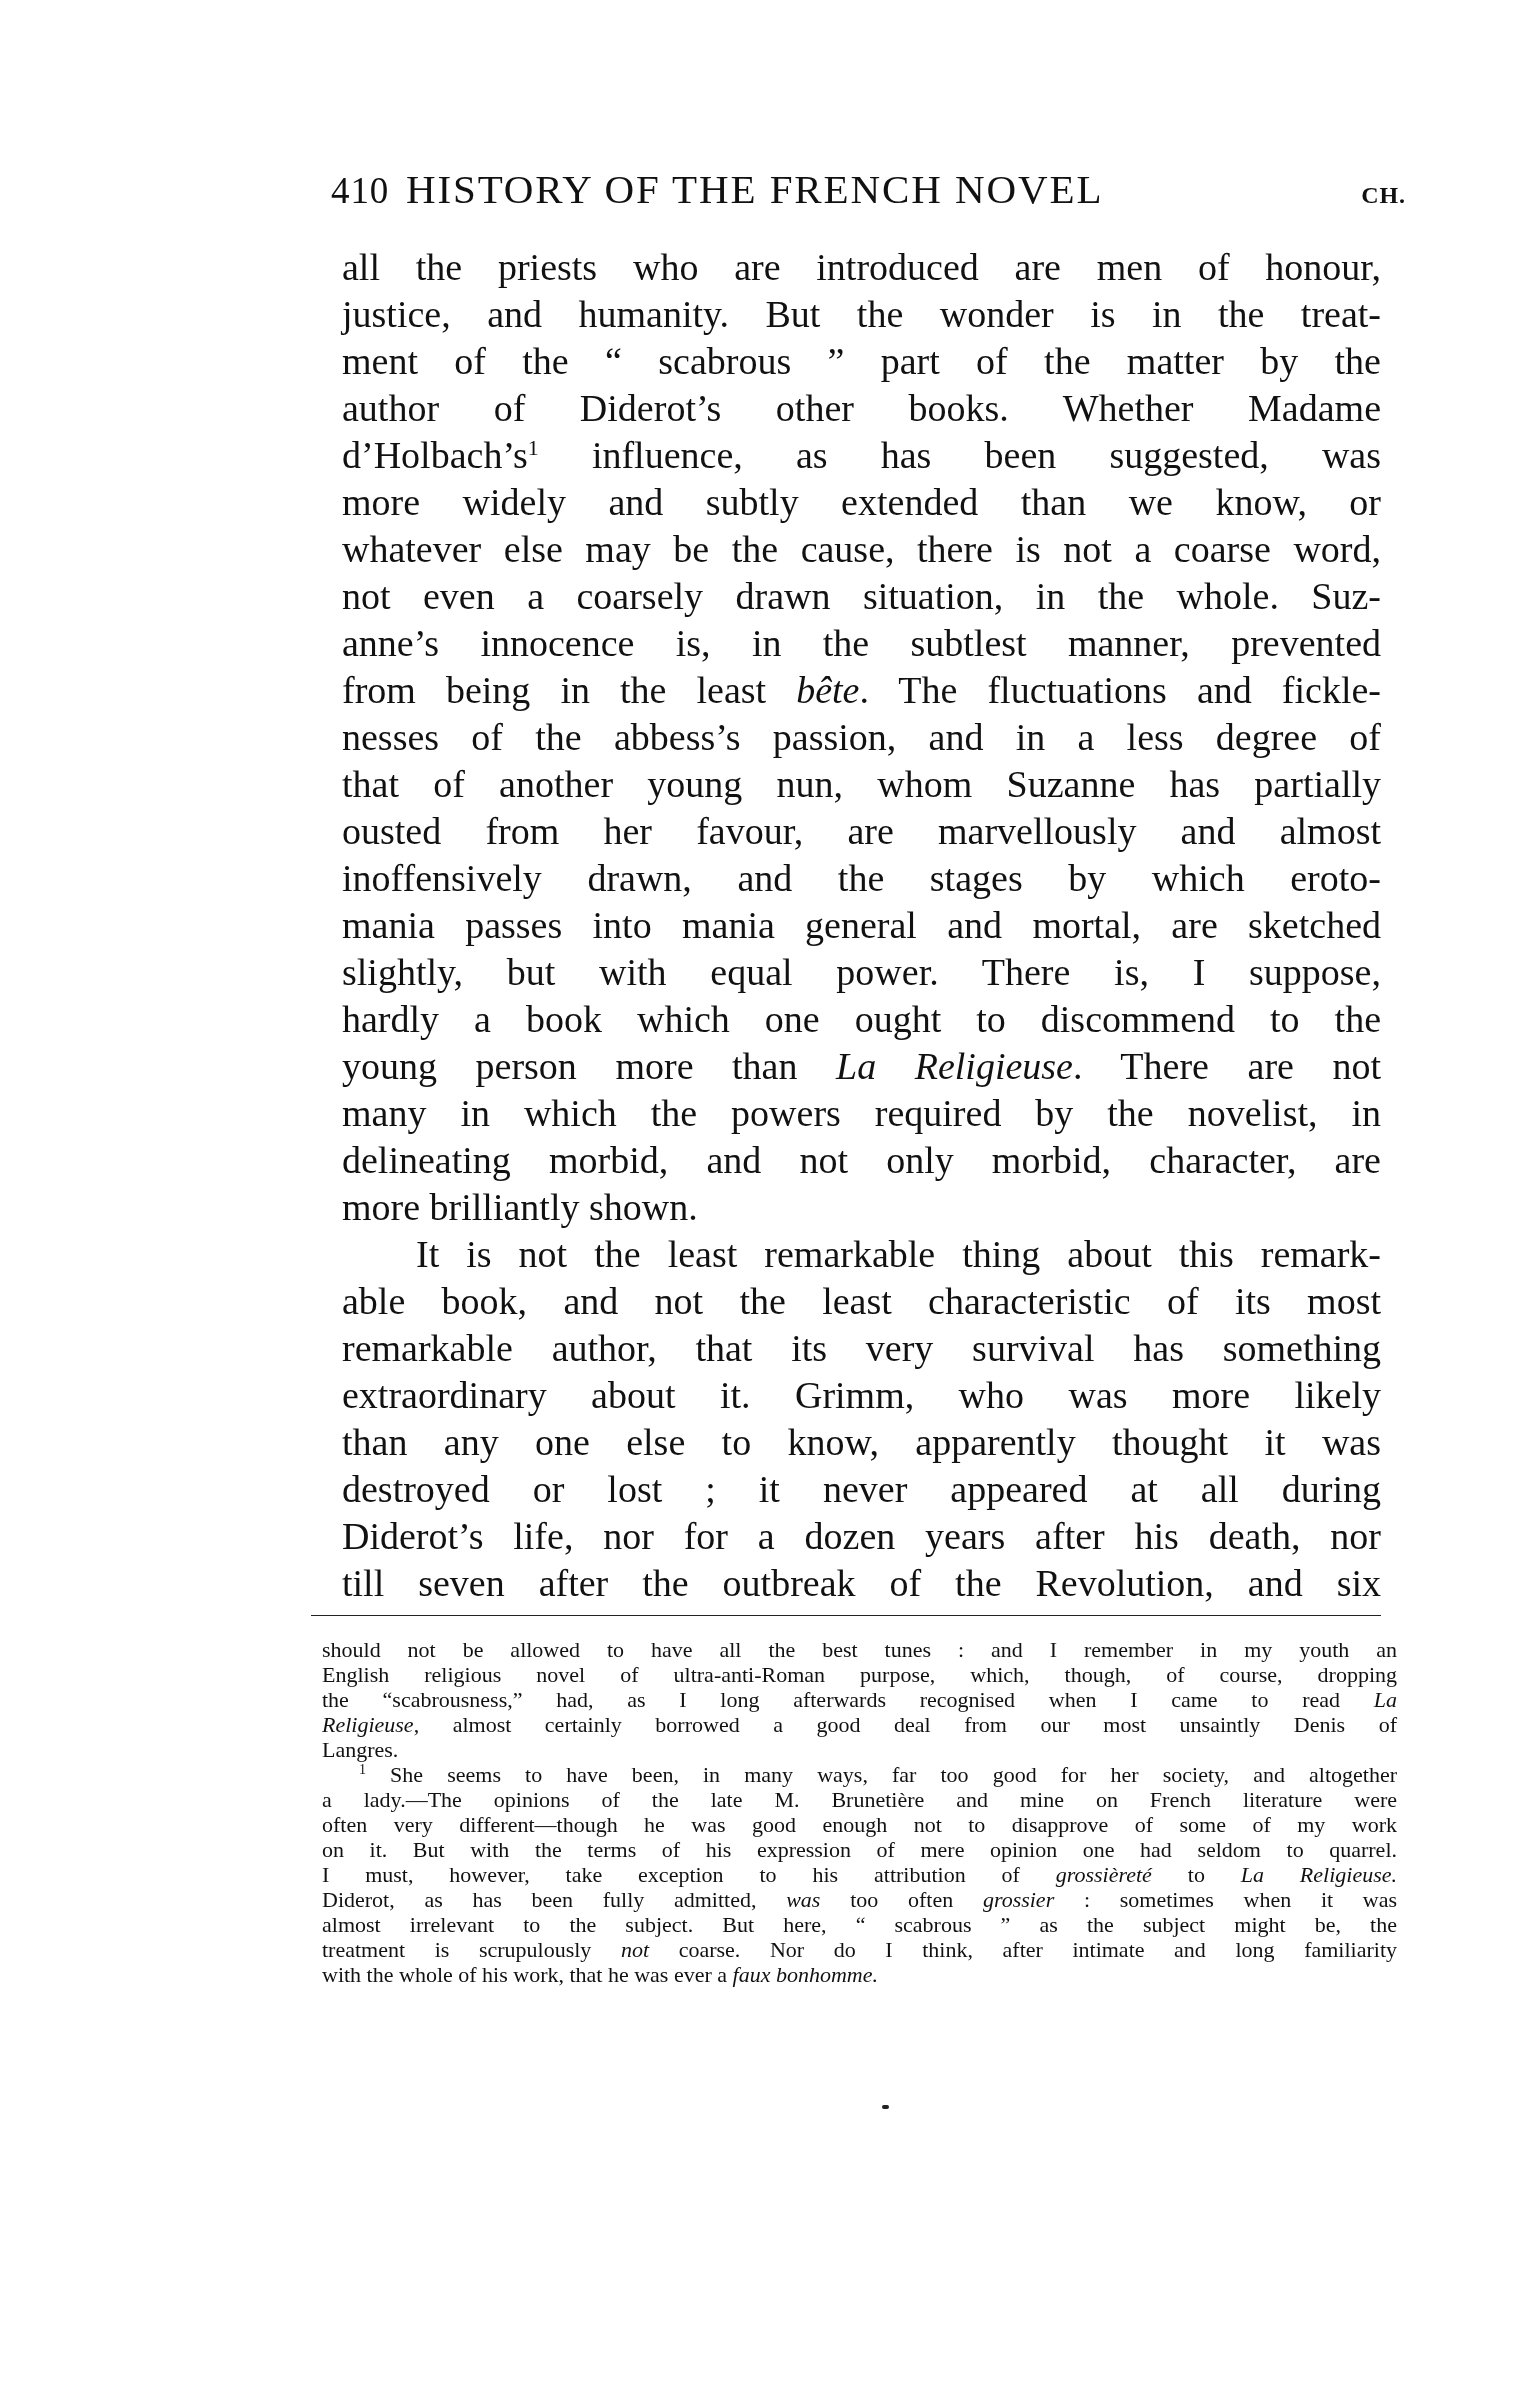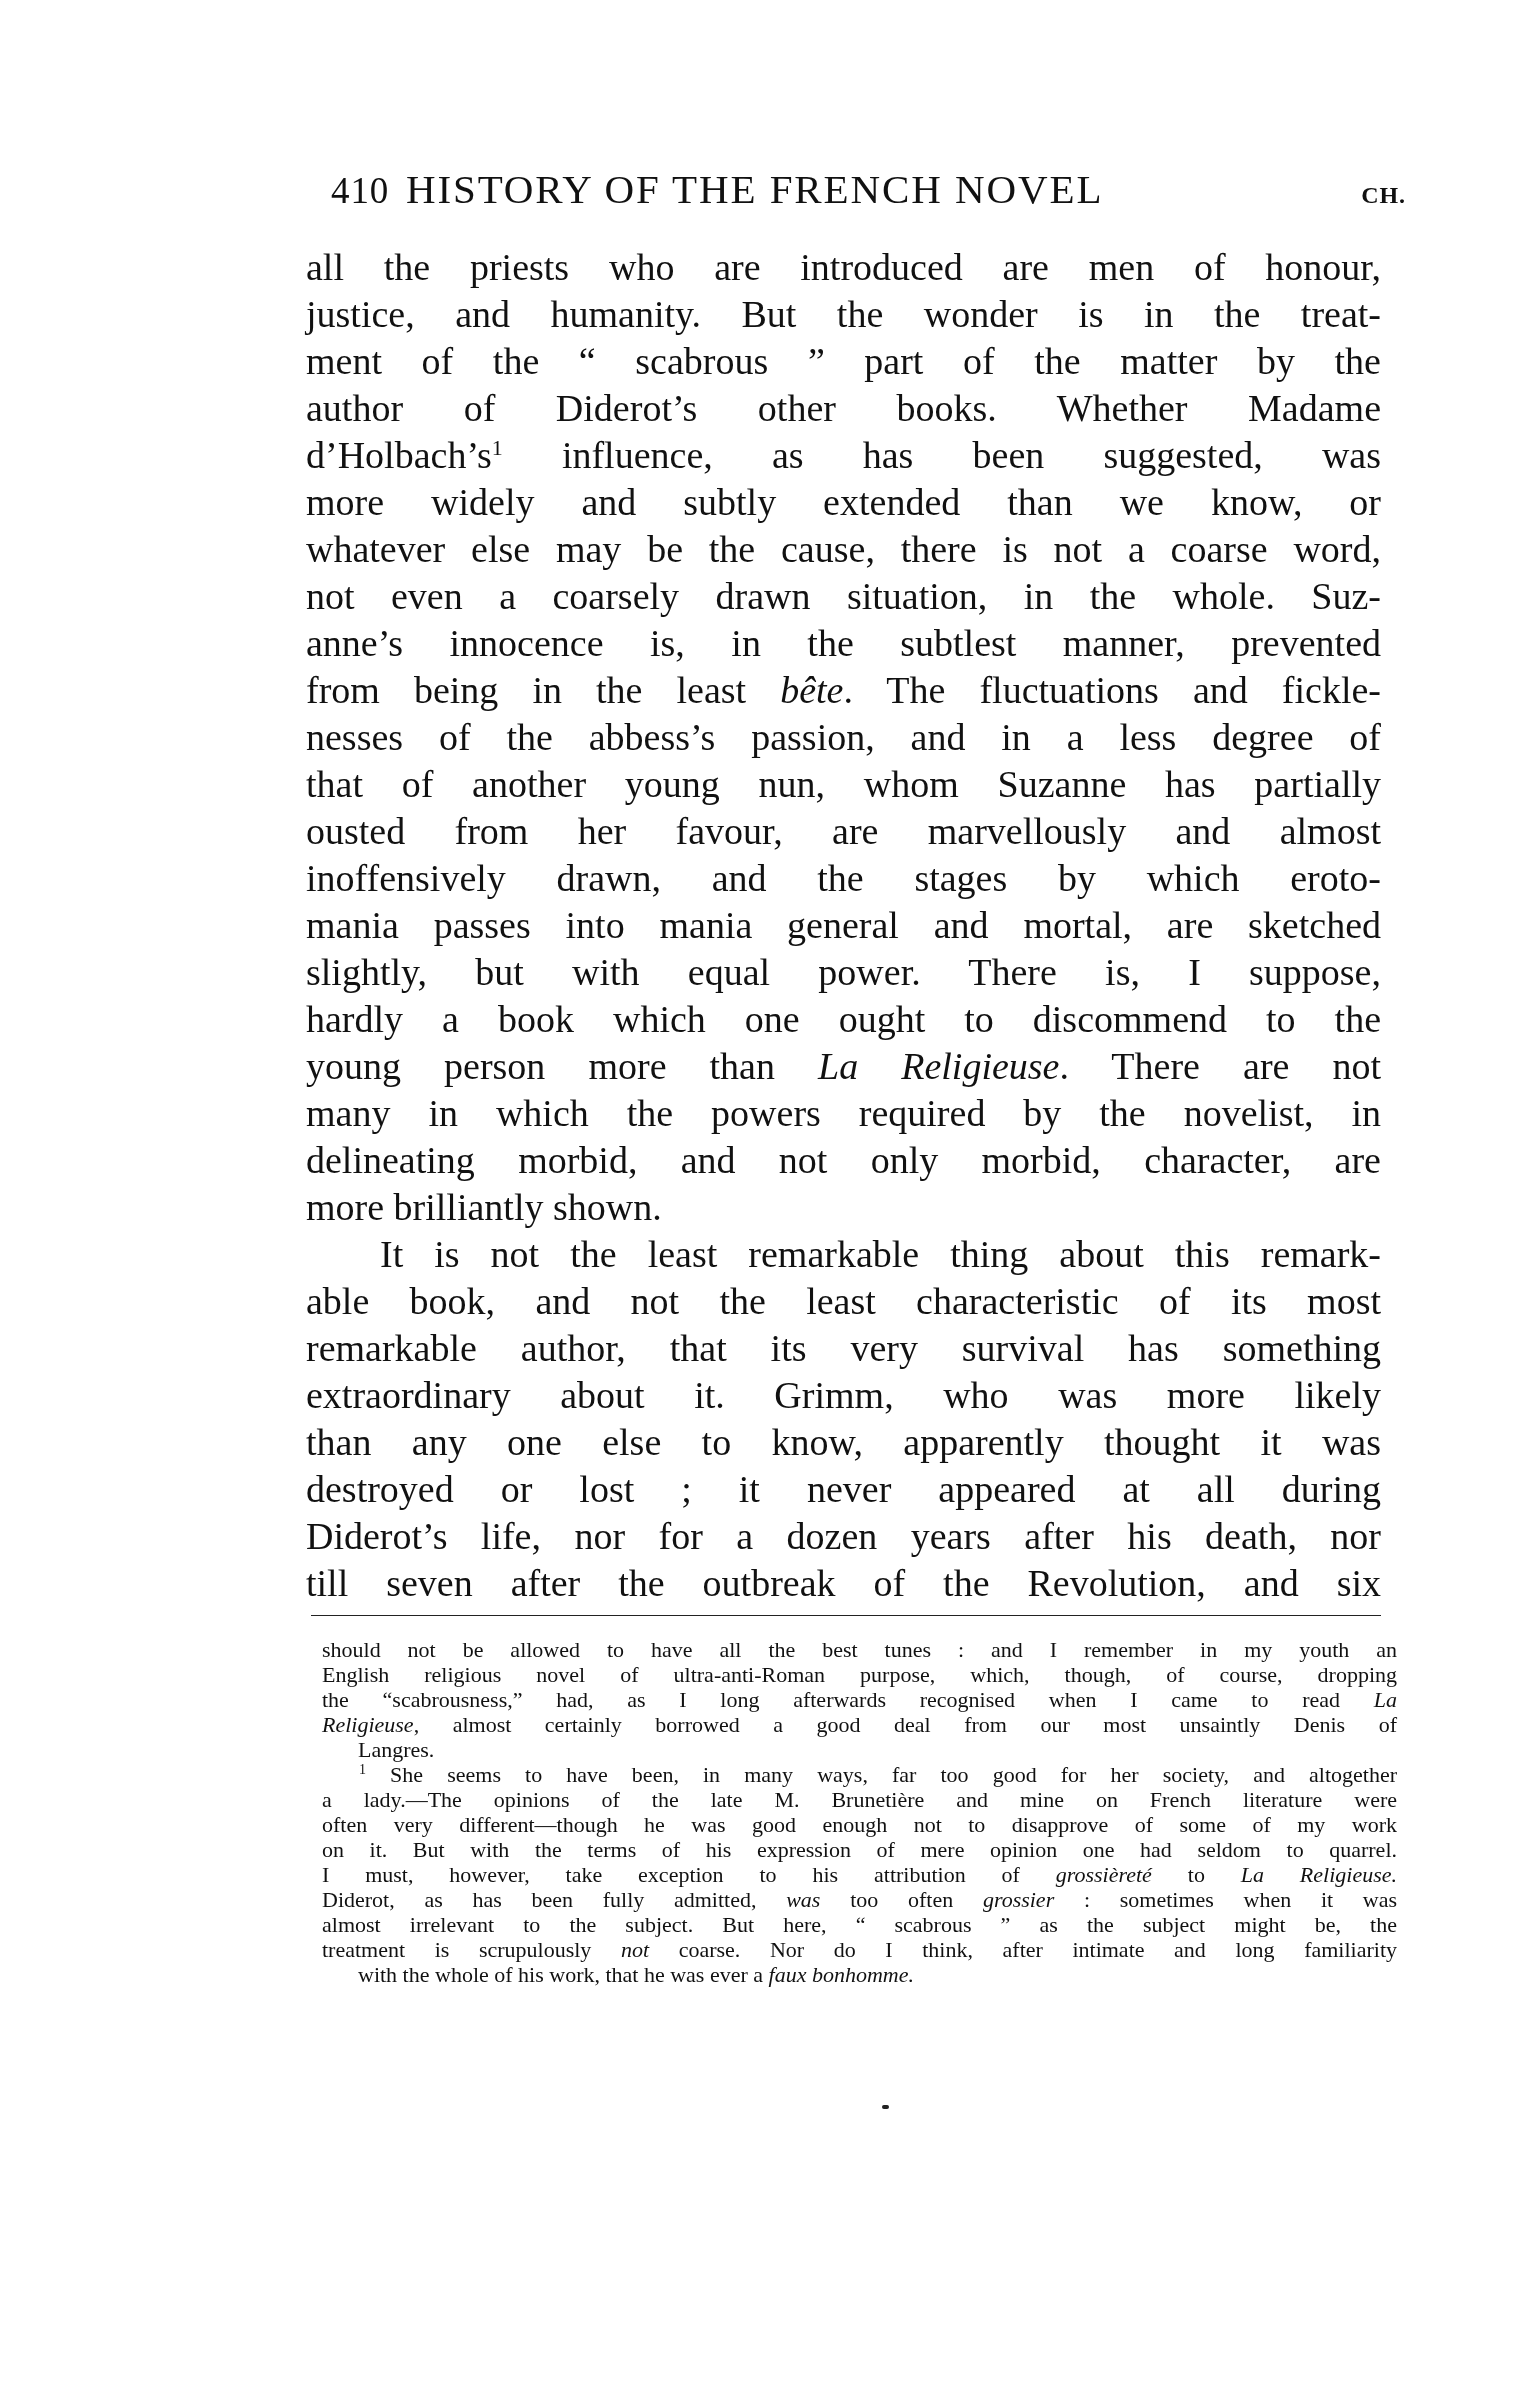--- a/index.html
+++ b/index.html
@@ -59,20 +59,21 @@
   }
   .line {
     display: block;
     height: 47px;
     line-height: 47px;
     font-size: 38px;
     text-align: justify;
     text-align-last: justify;
     white-space: nowrap;
     overflow: visible;
+    margin-left: 36px;
   }
   .line.last {
     text-align-last: left;
   }
   .line.indent {
     padding-left: 74px;
   }
   .line i, .fn-line i {
     font-style: italic;
   }
@@ -99,21 +100,20 @@
     display: block;
     height: 25px;
     line-height: 25px;
     font-size: 22px;
     text-align: justify;
     text-align-last: justify;
     white-space: nowrap;
   }
   .fn-line.last {
     text-align-last: left;
-    margin-left: 36px;
   }
   .fn-line.indent {
     padding-left: 37px;
     font-family: Liberation Serif, serif;
   }
   .fn-sup {
     font-size: 14px;
     vertical-align: 8.3px;
     line-height: 0;
   }

